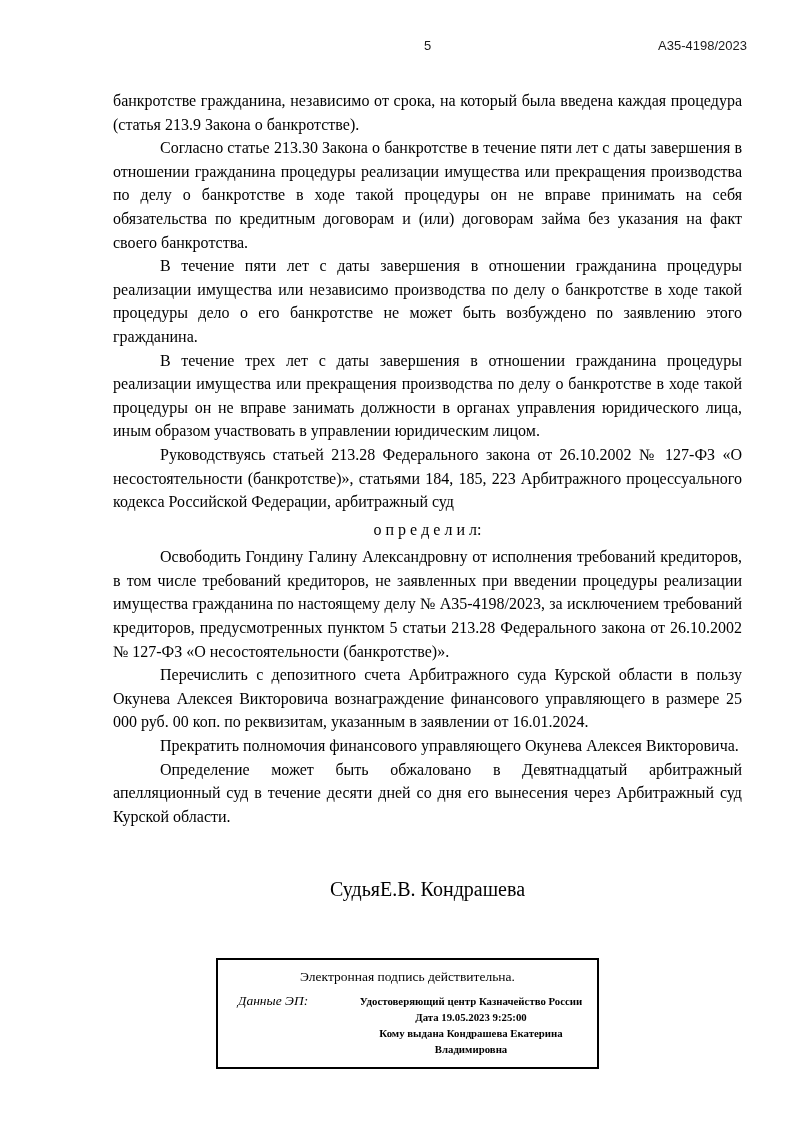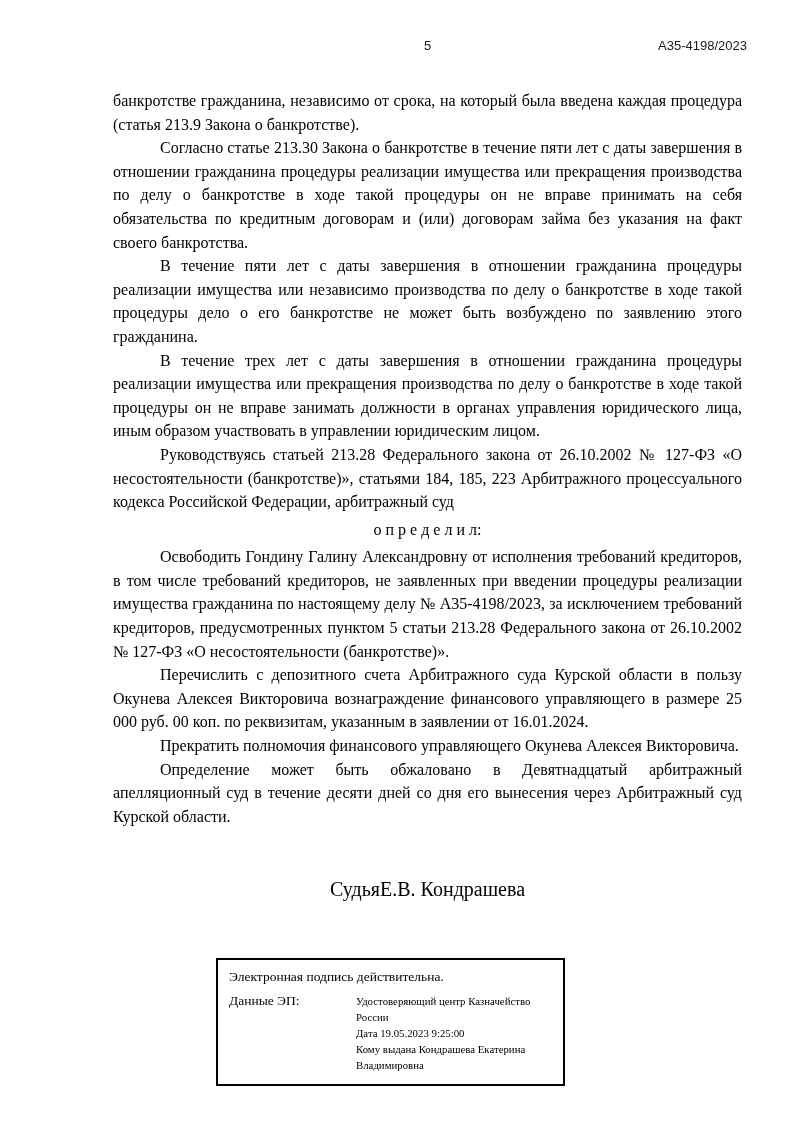--- a/index.html
+++ b/index.html
@@ -57,44 +57,45 @@
   }
   .sig-row {
     display: flex;
     justify-content: center;
     margin-top: 50px;
     font-size: 20px;
   }
   .stamp {
     margin-top: 57px;
     margin-left: 103px;
-    width: 349px;
+    width: 383px;
     border: 2px solid #000000;
     box-sizing: border-box;
     padding: 9px 11px 10px 11px;
-    text-align: left;
+    text-align: center;
   }
   .stamp-line1 {
     font-size: 13.5px;
     line-height: 1.2;
     margin-bottom: 7px;
   }
   .stamp-row {
     display: flex;
     align-items: flex-start;
   }
   .stamp-label {
     font-size: 13.5px;
     width: 88px;
     flex-shrink: 0;
     line-height: 1.2;
+    font-style: italic;
   }
   .stamp-details {
     font-size: 10.8px;
-    font-weight: normal;
+    font-weight: bold;
     line-height: 1.5;
     margin-left: 39px;
   }
 </style>
 </head>
 <body>
 
 <div class="page">
 
   <div class="header">

